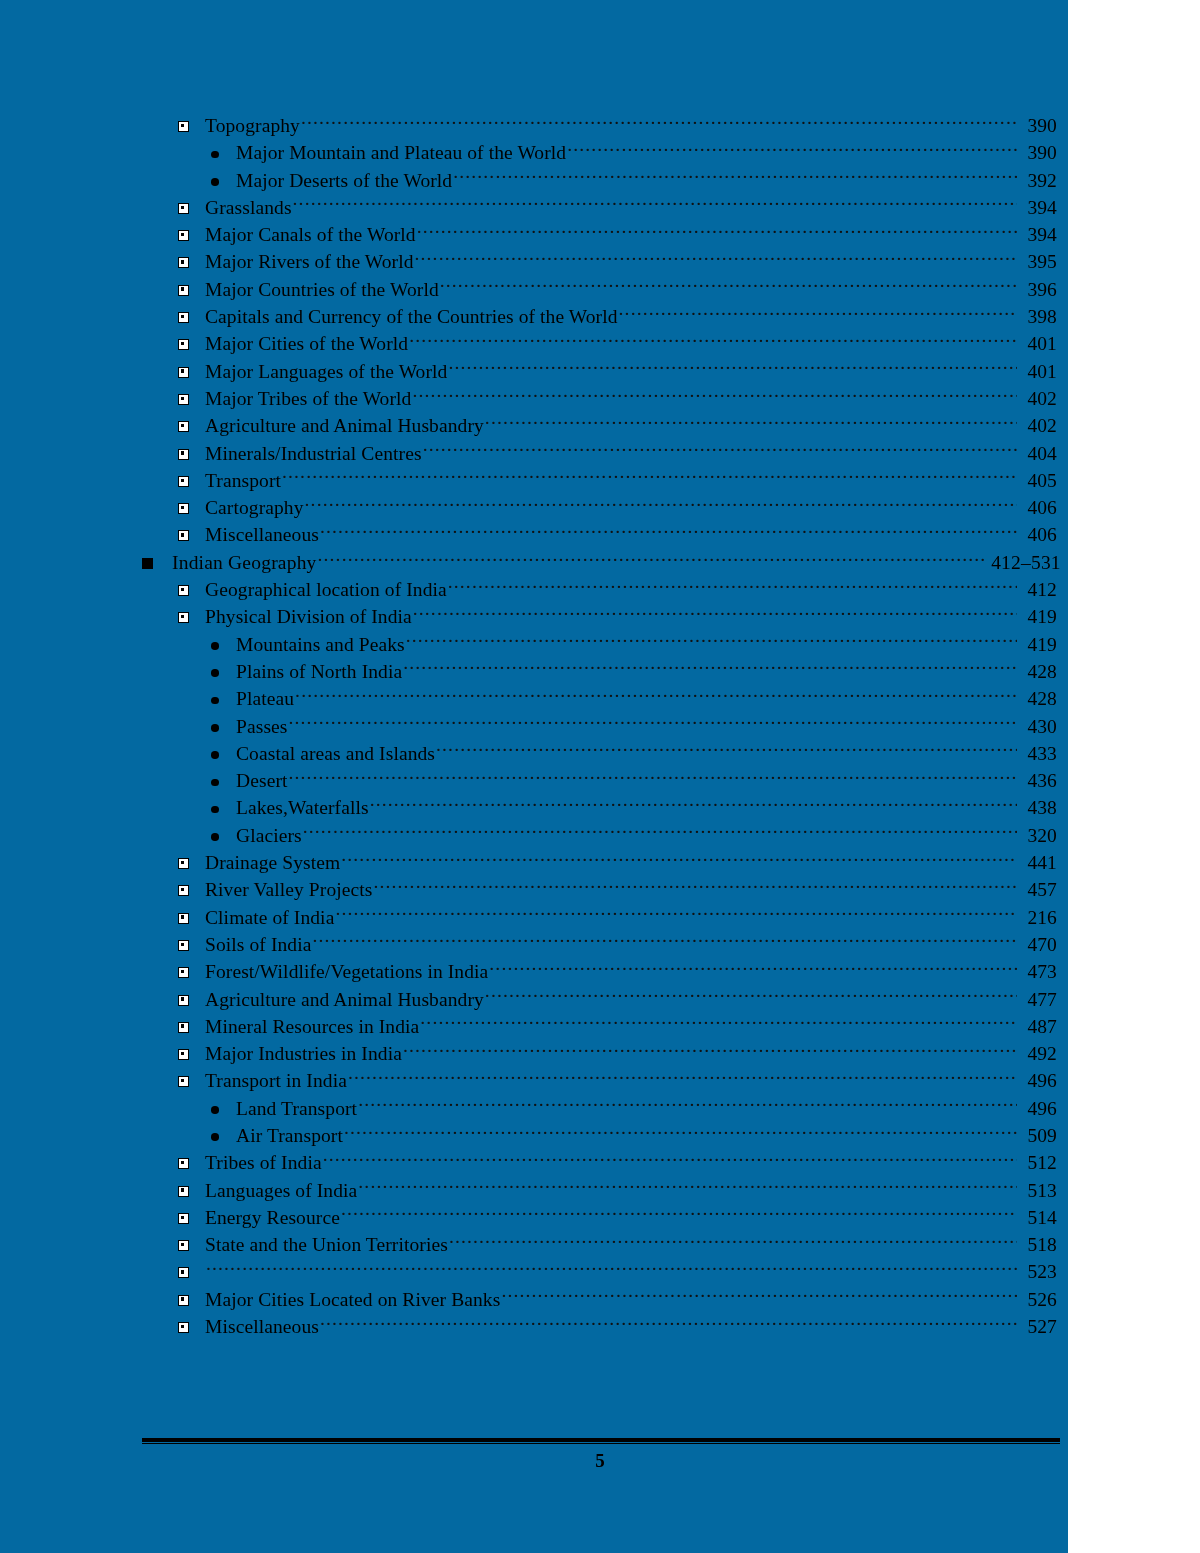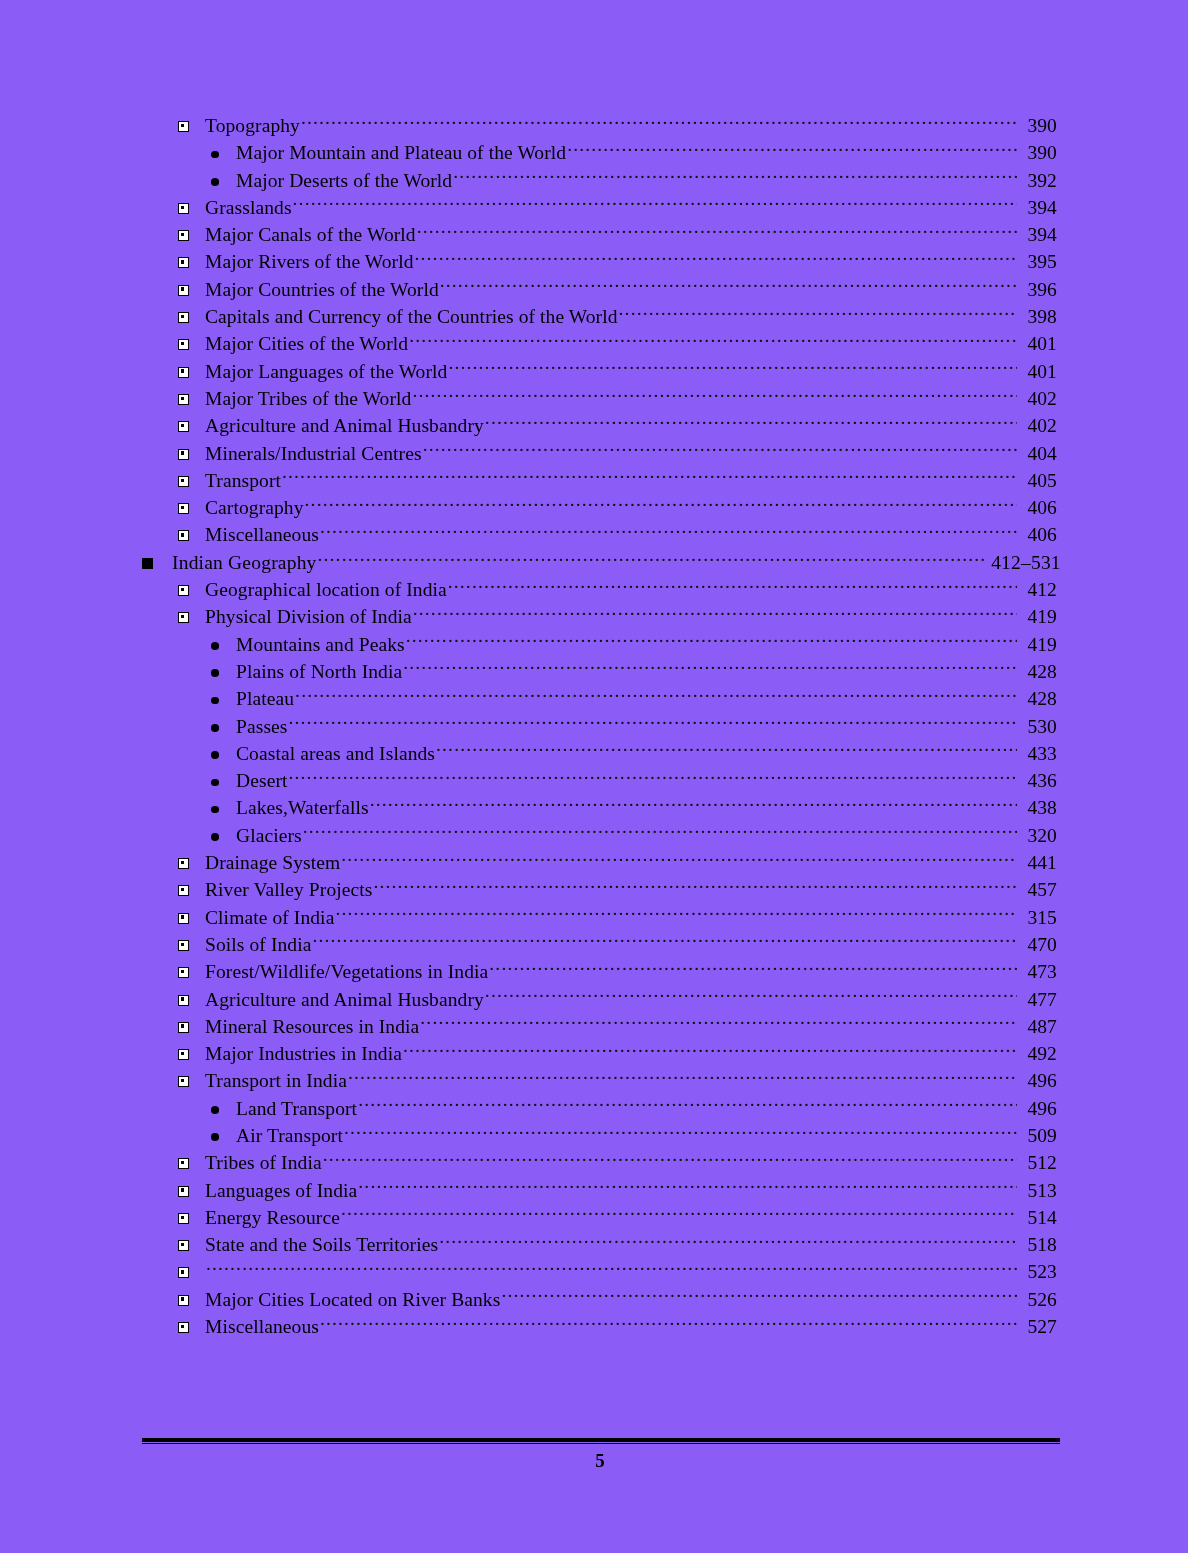--- a/index.html
+++ b/index.html
@@ -7,23 +7,23 @@
     margin: 0;
     padding: 0;
     background: #ffffff;
   }
   body {
     font-family: "Liberation Serif", "DejaVu Serif", serif;
     color: #000000;
   }
   .page {
     position: relative;
-    width: 1188px;
+    width: 1068px;
     height: 1553px;
-    background: #8b5cf6;
+    background: #0369a1;
     overflow: hidden;
     box-sizing: border-box;
   }
   .toc {
     position: absolute;
     left: 142px;
     top: 112px;
     width: 922px;
   }
 
@@ -284,21 +284,21 @@
       <div class="row lvl2">
         <span class="marker"><span class="dot"></span></span>
         <span class="label">Plateau</span>
         <span class="leader"></span>
         <span class="pageno">428</span>
       </div>
       <div class="row lvl2">
         <span class="marker"><span class="dot"></span></span>
         <span class="label">Passes</span>
         <span class="leader"></span>
-        <span class="pageno">530</span>
+        <span class="pageno">430</span>
       </div>
       <div class="row lvl2">
         <span class="marker"><span class="dot"></span></span>
         <span class="label">Coastal areas and Islands</span>
         <span class="leader"></span>
         <span class="pageno">433</span>
       </div>
       <div class="row lvl2">
         <span class="marker"><span class="dot"></span></span>
         <span class="label">Desert</span>
@@ -326,21 +326,21 @@
       <div class="row lvl1">
         <span class="marker"><span class="sq-open"></span></span>
         <span class="label">River Valley Projects</span>
         <span class="leader"></span>
         <span class="pageno">457</span>
       </div>
       <div class="row lvl1">
         <span class="marker"><span class="sq-open"></span></span>
         <span class="label">Climate of India</span>
         <span class="leader"></span>
-        <span class="pageno">315</span>
+        <span class="pageno">216</span>
       </div>
       <div class="row lvl1">
         <span class="marker"><span class="sq-open"></span></span>
         <span class="label">Soils of India</span>
         <span class="leader"></span>
         <span class="pageno">470</span>
       </div>
       <div class="row lvl1">
         <span class="marker"><span class="sq-open"></span></span>
         <span class="label">Forest/Wildlife/Vegetations in India</span>
@@ -396,21 +396,21 @@
         <span class="pageno">513</span>
       </div>
       <div class="row lvl1">
         <span class="marker"><span class="sq-open"></span></span>
         <span class="label">Energy Resource</span>
         <span class="leader"></span>
         <span class="pageno">514</span>
       </div>
       <div class="row lvl1">
         <span class="marker"><span class="sq-open"></span></span>
-        <span class="label">State and the Soils Territories</span>
+        <span class="label">State and the Union Territories</span>
         <span class="leader"></span>
         <span class="pageno">518</span>
       </div>
       <div class="row lvl1">
         <span class="marker"><span class="sq-open"></span></span>
         <span class="leader"></span>
         <span class="pageno">523</span>
       </div>
       <div class="row lvl1">
         <span class="marker"><span class="sq-open"></span></span>

